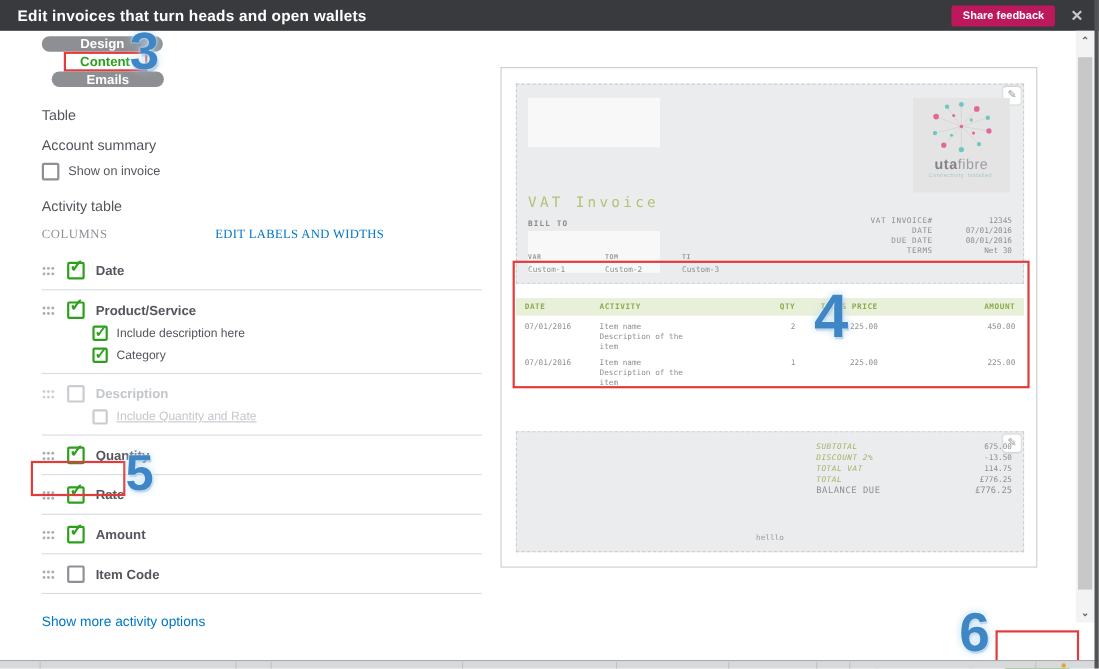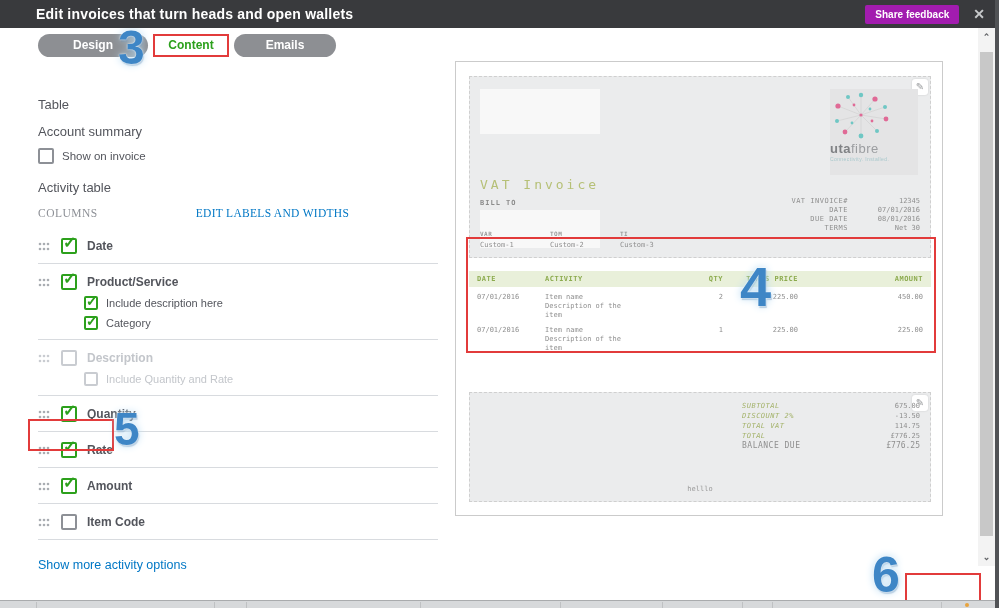--- a/index.html
+++ b/index.html
@@ -2,42 +2,42 @@
 <html><head>
 <meta charset="utf-8">
 <style>
   * { margin:0; padding:0; box-sizing:border-box; }
   html,body { width:999px; height:608px; overflow:hidden; background:#e9eaec; }
   body { font-family:"Liberation Sans", sans-serif; }
   .stage { position:relative; width:999px; height:608px; background:#fff; overflow:hidden; }
 
   
   .hdr { position:absolute; left:0; top:0; width:999px; height:28px; background:#393a3d; z-index:30; display:flex; align-items:center; }
-  .hdr-title { color:#fff; font-size:14px; font-weight:bold; margin-left:36px; letter-spacing:.2px; }
+  .hdr-title { color:#fff; font-size:14px; font-weight:bold; margin-left:16px; letter-spacing:.2px; }
   .hdr-right { position:absolute; right:14px; top:0; height:28px; display:flex; align-items:center; gap:14px; }
-  .share-btn { background:#a21caf; color:#fff; font-size:10px; font-weight:bold; padding:4px 10px; border-radius:2px; cursor:pointer; }
+  .share-btn { background:#be185d; color:#fff; font-size:10px; font-weight:bold; padding:4px 10px; border-radius:2px; cursor:pointer; }
   .close-x { color:#c7c9cb; font-size:14px; font-weight:bold; cursor:pointer; line-height:1; }
 
   
   .win-edge { position:absolute; right:0; top:0; width:4px; height:608px; background:#515356; z-index:40; }
   .scrollbar { position:absolute; right:4px; top:28px; width:17px; height:538px; background:#f3f3f3; z-index:35; }
   .sb-arrow { position:absolute; left:0; width:17px; height:14px; color:#606265; font-size:9px; text-align:center; line-height:14px; font-weight:bold; }
   .sb-up { top:2px; } .sb-down { bottom:2px; }
   .sb-thumb { position:absolute; left:2px; top:24px; width:13px; height:484px; background:#c8c8c8; }
 
   
   .taskbar { position:absolute; left:0; bottom:0; width:999px; height:8px; background:#d7d9db; border-top:1px solid #a9abad; z-index:25; }
   .tb-seg { position:absolute; top:1px; height:7px; border-left:1px solid #bfc1c3; }
   .tb-dot { position:absolute; top:2px; width:4px; height:4px; border-radius:50%; background:#e8a33d; }
 
   
   .modal { position:absolute; left:0; top:28px; width:995px; height:572px; background:#fff; }
 
   
-  .tabs { position:absolute; left:38px; top:5px; display:flex; align-items:center; height:24px; }
+  .tabs { position:absolute; left:38px; top:5px; display:flex; align-items:center; height:24px;flex-direction:column; }
   .tab { height:23px; display:flex; align-items:center; justify-content:center; font-size:12px; font-weight:bold; cursor:pointer; }
   .tab-gray { background:#8d8f93; color:#fff; border-radius:12px; }
   .tab-design { width:110px; margin-right:5px; }
   .tab-emails { width:102px; margin-left:5px; }
   .tab-active { background:#fff; color:#2ca01c; width:76px; border:2px solid #e23b3b; }
 
   
   .lp { position:absolute; left:38px; top:36px; width:400px; }
   .lp-h { font-size:13px; color:#53555c; margin-bottom:0;text-align:center; }
   .h-table { position:absolute; left:0; top:33px; }
@@ -57,36 +57,36 @@
   .cb-on { border:2px solid #2ca01c; }
   .cb-on .tick { position:absolute; left:0px; top:-5px; color:#2ca01c; font-size:16px; font-weight:bold; line-height:1; }
   .cb-off { border:2px solid #8d9096; }
   .cb-dis { border:2px solid #c9ccd1; }
   .col-label { font-size:12px; font-weight:bold; color:#53555c; margin-left:10px; }
   .col-label-dis { color:#c3c6cb; }
   .sub-row { display:flex; align-items:center; margin:6px 0 0 46px; }
   .cb-sm { width:14px; height:14px; }
   .cb-sm .tick { font-size:14px; top:-4px; }
   .sub-label { font-size:11px; color:#53555c; margin-left:8px; }
-  .sub-label-dis { color:#c3c6cb; }
+  .sub-label-dis { color:#c3c6cb;text-decoration:underline; }
   .show-more { position:absolute; left:0; top:494px; font-size:12.5px; color:#0077c5; cursor:pointer; }
 
   
   .card { position:absolute; left:455px; top:33px; width:488px; height:455px; background:#fff; border:1px solid #cbcbcb; }
   .mono { font-family:"DejaVu Sans Mono", monospace; }
   .sec { position:absolute; left:13px; width:462px; background:#ebeced; border:1px dashed #cfcfcf; }
   .sec1 { top:14px; height:182px; }
   .sec3 { top:330px; height:110px; }
   .sec2 { position:absolute; left:13px; top:209px; width:462px; height:108px; background:#fff; }
   .pencil { position:absolute; right:2px; top:2px; width:16px; height:16px; background:#fff; border-radius:3px; color:#9a9c9e; font-size:10px; text-align:center; line-height:16px; cursor:pointer; box-shadow:0 0 2px rgba(0,0,0,.15); }
   .ph-box { position:absolute; background:#f8f8f8; }
   .boxA { left:10px; top:12px; width:120px; height:45px; }
   .boxB { left:10px; top:133px; width:120px; height:38px; }
 
-  .logo { position:absolute; right:12px; top:12px; width:88px; height:86px; background:#e4e4e5; text-align:left; padding-top:2px; }
+  .logo { position:absolute; right:12px; top:12px; width:88px; height:86px; background:#e4e4e5; text-align:center; padding-top:2px; }
   .logo-name { font-size:13px; color:#9b9da0; letter-spacing:.5px; margin-top:-2px; }
   .logo-name b { color:#808285; }
   .logo-tag { font-size:5px; color:#a8c8cc; letter-spacing:.4px; }
 
   .inv-title { position:absolute; left:10px; top:100px; font-size:13px; font-weight:normal; color:#b6c077; letter-spacing:3px; }
   .billto { position:absolute; left:10px; top:122px; font-size:7px; font-weight:bold; color:#8b8b8b; letter-spacing:1px;text-align:center; }
 
   .meta { position:absolute; right:10px; top:120px; width:158px; }
   .meta-row { display:flex; font-size:7px; color:#8f8f8f; line-height:9px; }
   .meta-label { flex:1; text-align:right; padding-right:10px; letter-spacing:.5px; }

